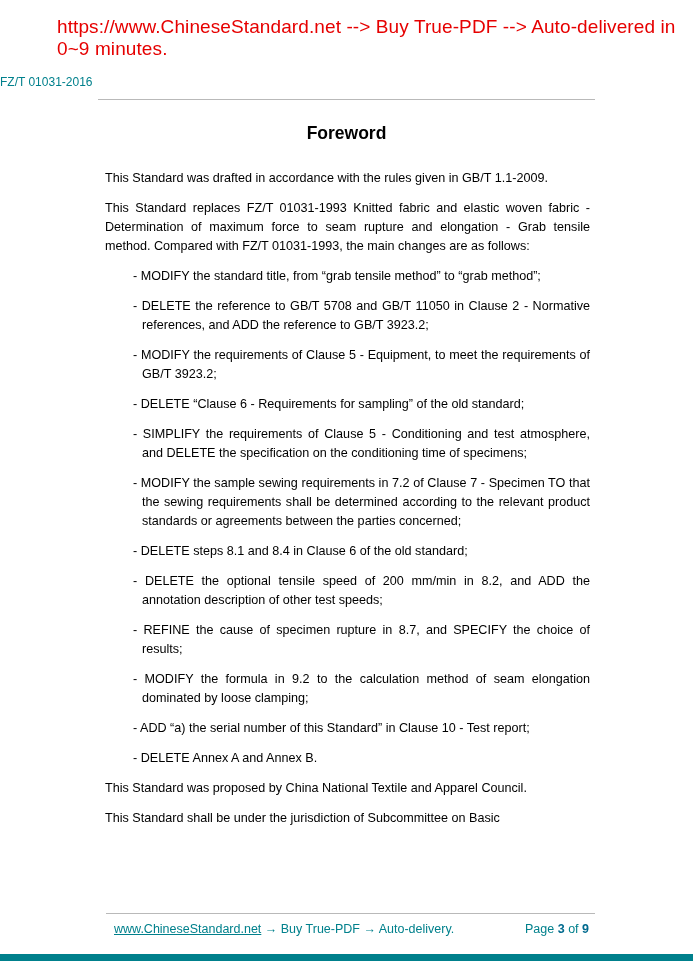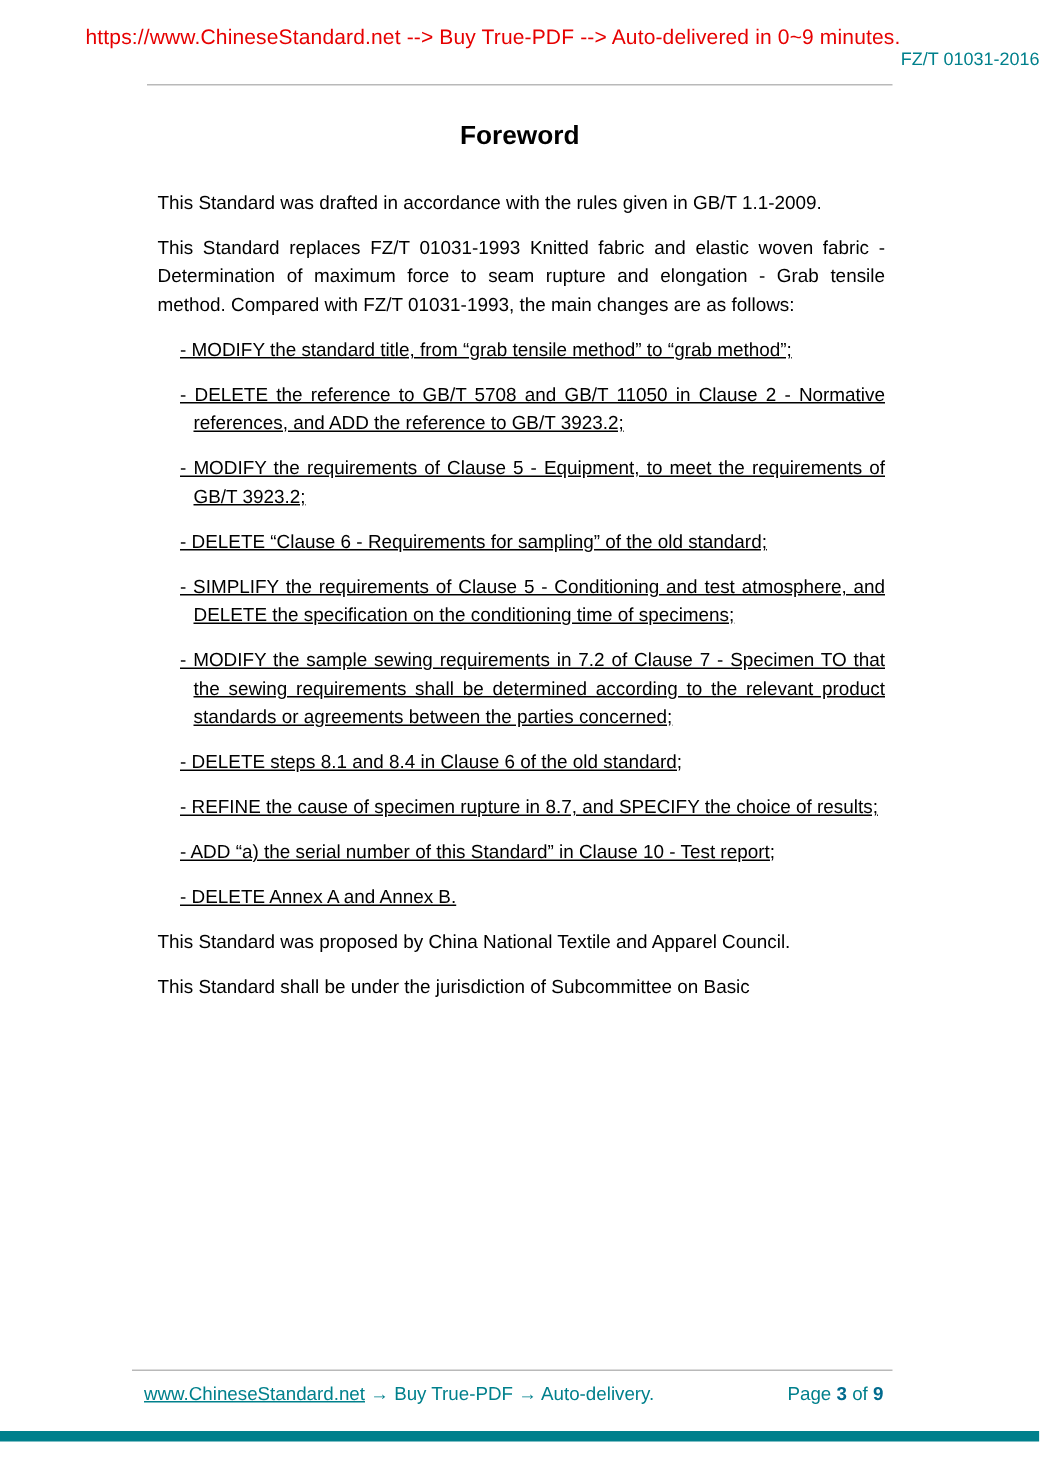--- a/index.html
+++ b/index.html
@@ -10,26 +10,27 @@
     height: 980px;
     margin: 0 auto;
     background: #ffffff;
     font-family: "Liberation Sans", sans-serif;
     color: #000000;
     overflow: hidden;
   }
   .promo {
     margin: 16px 0 0 57px;
     color: #e60000;
-    font-size: 14px;
+    font-size: 19px;
     letter-spacing: 0.1px;
     cursor: pointer;
   }
   .doc-code {
-    text-align: right;
+    margin-top: 15px;
+    text-align: left;
     color: #00808c;
     font-size: 12px;
   }
   .rule {
     border: none;
     border-top: 1px solid #b9b9b9;
     margin: 10px 98px 0 98px;
   }
   .title {
     margin-top: 23px;
@@ -41,28 +42,27 @@
   .body {
     margin: 25px 103px 0 105px;
     font-size: 12.6px;
     line-height: 19px;
   }
   .body p {
     text-align: justify;
     margin-bottom: 11px;
   }
   p.change {
-    margin-left: 15px;
+    margin-left: 28px;
     padding-left: 9px;
     text-indent: -9px;
-    text-decoration: underline;
   }
   .footer {
     position: absolute;
-    left: 88px;
+    left: 106px;
     right: 98px;
     bottom: 44px;
   }
   .footer-rule {
     border: none;
     border-top: 1px solid #b9b9b9;
     margin: 0 0 8px 0;
   }
   .footer-row {
     display: flex;
@@ -106,21 +106,23 @@
     <p>This Standard was drafted in accordance with the rules given in GB/T 1.1-2009.</p>
     <p>This Standard replaces FZ/T 01031-1993 Knitted fabric and elastic woven fabric - Determination of maximum force to seam rupture and elongation - Grab tensile method. Compared with FZ/T 01031-1993, the main changes are as follows:</p>
 
     <p class="change">- MODIFY the standard title, from “grab tensile method” to “grab method”;</p>
     <p class="change">- DELETE the reference to GB/T 5708 and GB/T 11050 in Clause 2 - Normative references, and ADD the reference to GB/T 3923.2;</p>
     <p class="change">- MODIFY the requirements of Clause 5 - Equipment, to meet the requirements of GB/T 3923.2;</p>
     <p class="change">- DELETE “Clause 6 - Requirements for sampling” of the old standard;</p>
     <p class="change">- SIMPLIFY the requirements of Clause 5 - Conditioning and test atmosphere, and DELETE the specification on the conditioning time of specimens;</p>
     <p class="change">- MODIFY the sample sewing requirements in 7.2 of Clause 7 - Specimen TO that the sewing requirements shall be determined according to the relevant product standards or agreements between the parties concerned;</p>
     <p class="change">- DELETE steps 8.1 and 8.4 in Clause 6 of the old standard;</p>
+    <p class="change">- DELETE the optional tensile speed of 200 mm/min in 8.2, and ADD the annotation description of other test speeds;</p>
     <p class="change">- REFINE the cause of specimen rupture in 8.7, and SPECIFY the choice of results;</p>
+    <p class="change">- MODIFY the formula in 9.2 to the calculation method of seam elongation dominated by loose clamping;</p>
     <p class="change">- ADD “a) the serial number of this Standard” in Clause 10 - Test report;</p>
     <p class="change">- DELETE Annex A and Annex B.</p>
 
     <p>This Standard was proposed by China National Textile and Apparel Council.</p>
     <p>This Standard shall be under the jurisdiction of Subcommittee on Basic</p>
   </div>
 
   <div class="footer">
     <hr class="footer-rule">
     <div class="footer-row">

